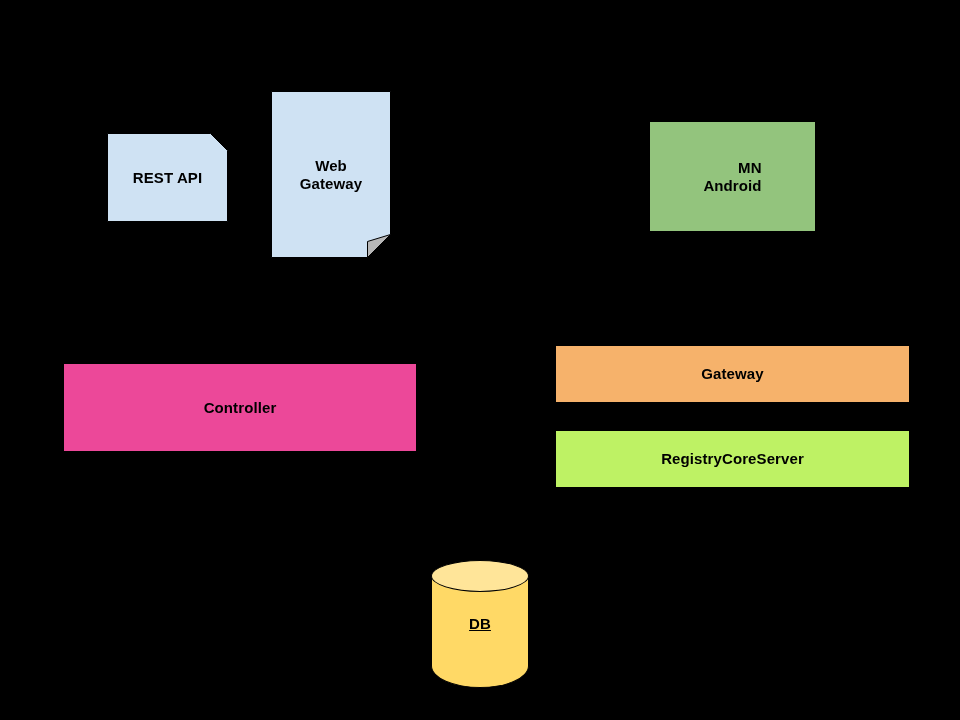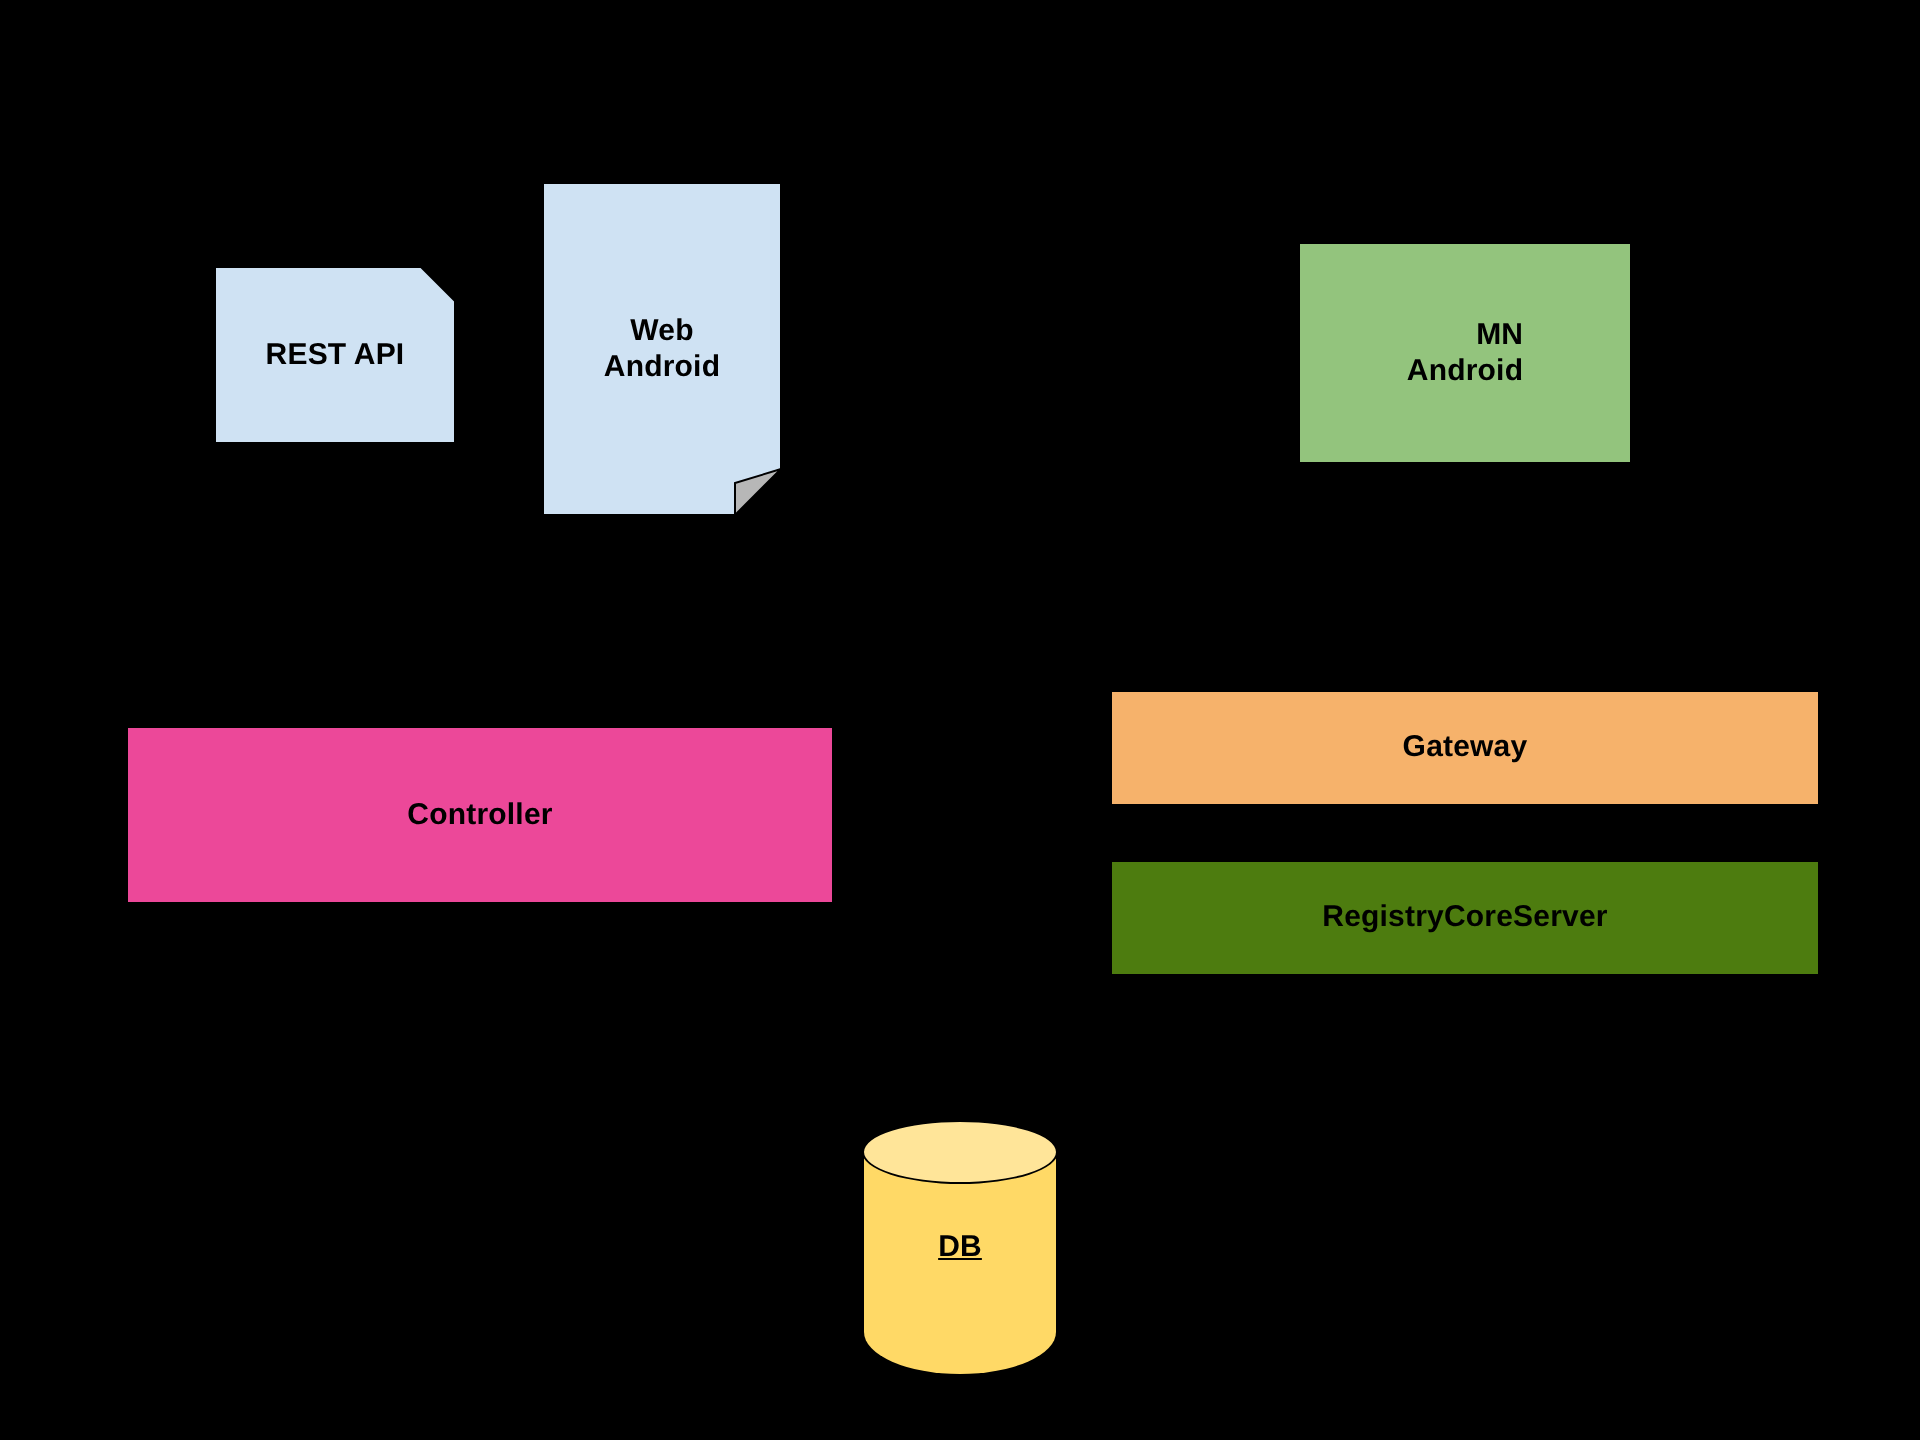--- a/index.html
+++ b/index.html
@@ -111,33 +111,33 @@
     </svg>
     <span class="label">REST API</span>
   </div>
 
   <div class="node shape-doc" style="left:271px; top:63px; width:120px; height:167px;">
     <svg class="doc-face" width="120" height="167" viewBox="0 0 120 167">
       <polygon points="0.5,0.5 119.5,0.5 119.5,143.5 96.5,166.5 0.5,166.5" fill="#cfe2f3" stroke="#000000" stroke-width="1"></polygon>
       <polygon points="96.5,166.5 96.5,150.5 119.5,143.5" fill="#b7b7b7" stroke="#000000" stroke-width="1"></polygon>
     </svg>
     <span class="label">Web
-Android</span>
+Gateway</span>
   </div>
 
   <div class="node shape-rect" style="left:649px; top:93px; width:167px; height:111px; background:#93c47d;">
     <span class="label">MN
 Android</span>
   </div>
 
   <div class="node shape-rect" style="left:555px; top:317px; width:355px; height:58px; background:#f6b26b;">
     <span class="label">Gateway</span>
   </div>
 
-  <div class="node shape-rect" style="left:555px; top:402px; width:355px; height:58px; background:#4d7c0f;">
+  <div class="node shape-rect" style="left:555px; top:402px; width:355px; height:58px; background:#bef264;">
     <span class="label">RegistryCoreServer</span>
   </div>
 
   <div class="node shape-rect" style="left:63px; top:335px; width:354px; height:89px; background:#ec4899;">
     <span class="label">Controller</span>
   </div>
 
   <div class="node shape-cyl" style="left:431px; top:532px; width:98px; height:128px;">
     <div class="cyl-body" style="top:16px; height:112px; background:#ffd966;"></div>
     <div class="cyl-top" style="height:32px; background:#ffe599;"></div>

